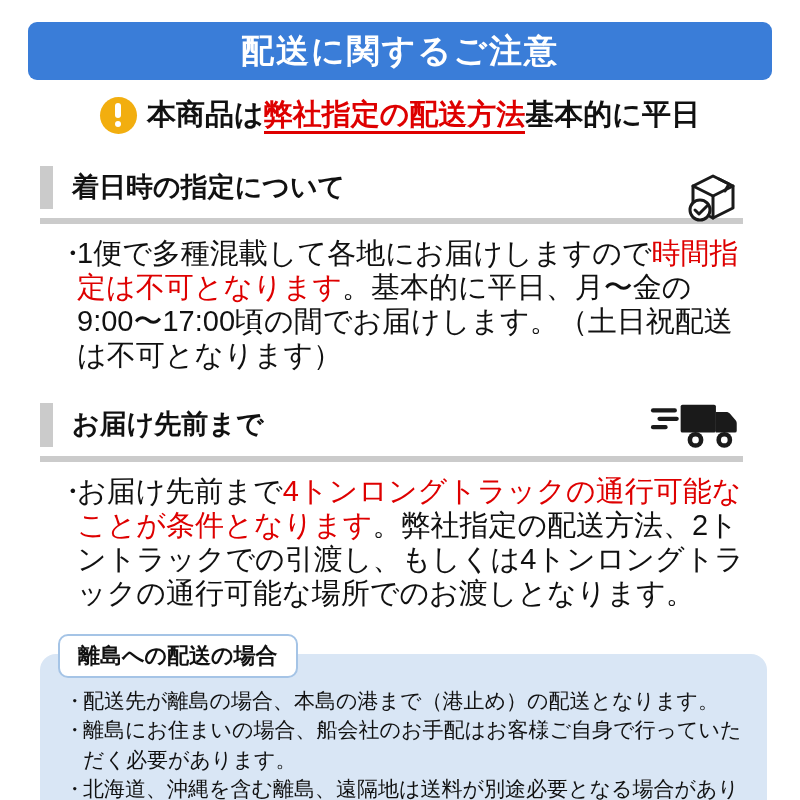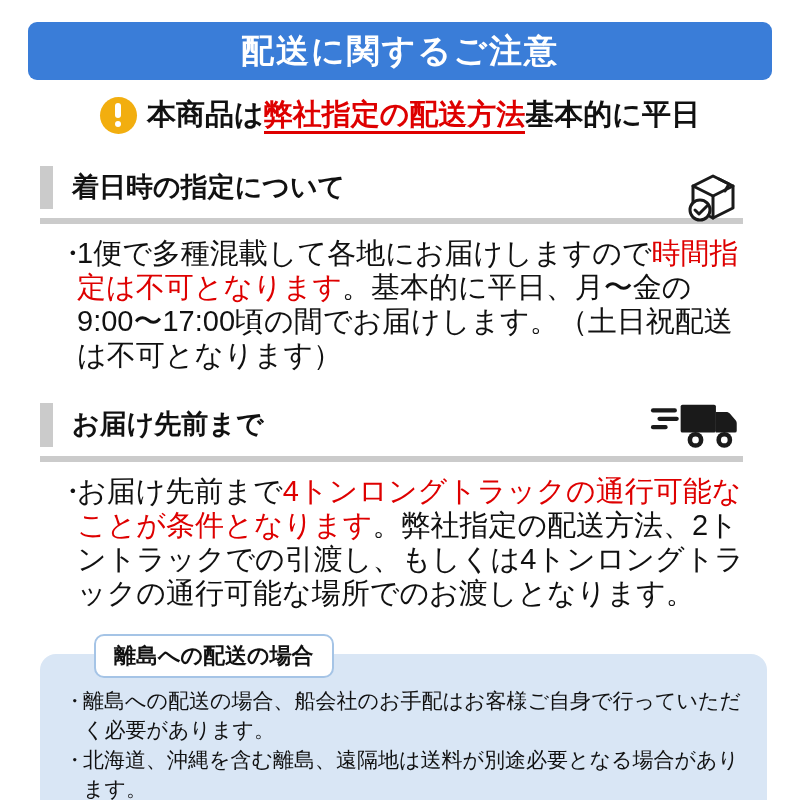--- a/index.html
+++ b/index.html
@@ -69,21 +69,21 @@
 
   
   .island-box{
     position:relative;margin:44px 33px 0 40px;
     background:var(--island-bg);border-radius:16px;
     padding:32px 18px 14px 18px;
   }
   .island-pill{
     position:absolute;top:-20px;left:18px;
     background:#fff;border:2px solid var(--pill-border);border-radius:10px;
-    padding:5px 18px;font-size:22px;font-weight:bold;margin-left:36px;
+    padding:5px 18px;font-size:22px;font-weight:bold;
   }
   .island-box .bullets{margin:0 6px 0 6px;font-size:21px;line-height:29.5px;}
 
   svg{display:block;}
 </style>
 </head>
 <body>
 
 <div class="page">
 
@@ -136,18 +136,19 @@
       </svg>
     </span>
   </div>
   <div class="bullets">
     <div class="bullet"><span>お届け先前まで</span><span class="red">4トンロングトラックの通行可能なことが条件となります</span><span>。弊社指定の配送方法、2トントラックでの引渡し、もしくは4トンロングトラックの通行可能な場所でのお渡しとなります。</span></div>
   </div>
 
   <div class="island-box">
     <div class="island-pill">離島への配送の場合</div>
     <div class="bullets">
-      <div class="bullet">離島への配送の場合、船会社のお手配はお客様ご自身で行っていただく必要があります。</div>
+      <div class="bullet">配送先が離島の場合、本島の港まで（港止め）の配送となります。</div>
+      <div class="bullet">離島にお住まいの場合、船会社のお手配はお客様ご自身で行っていただく必要があります。</div>
       <div class="bullet">北海道、沖縄を含む離島、遠隔地は送料が別途必要となる場合があります。</div>
     </div>
   </div>
 
 </div>
 
 </body></html>

